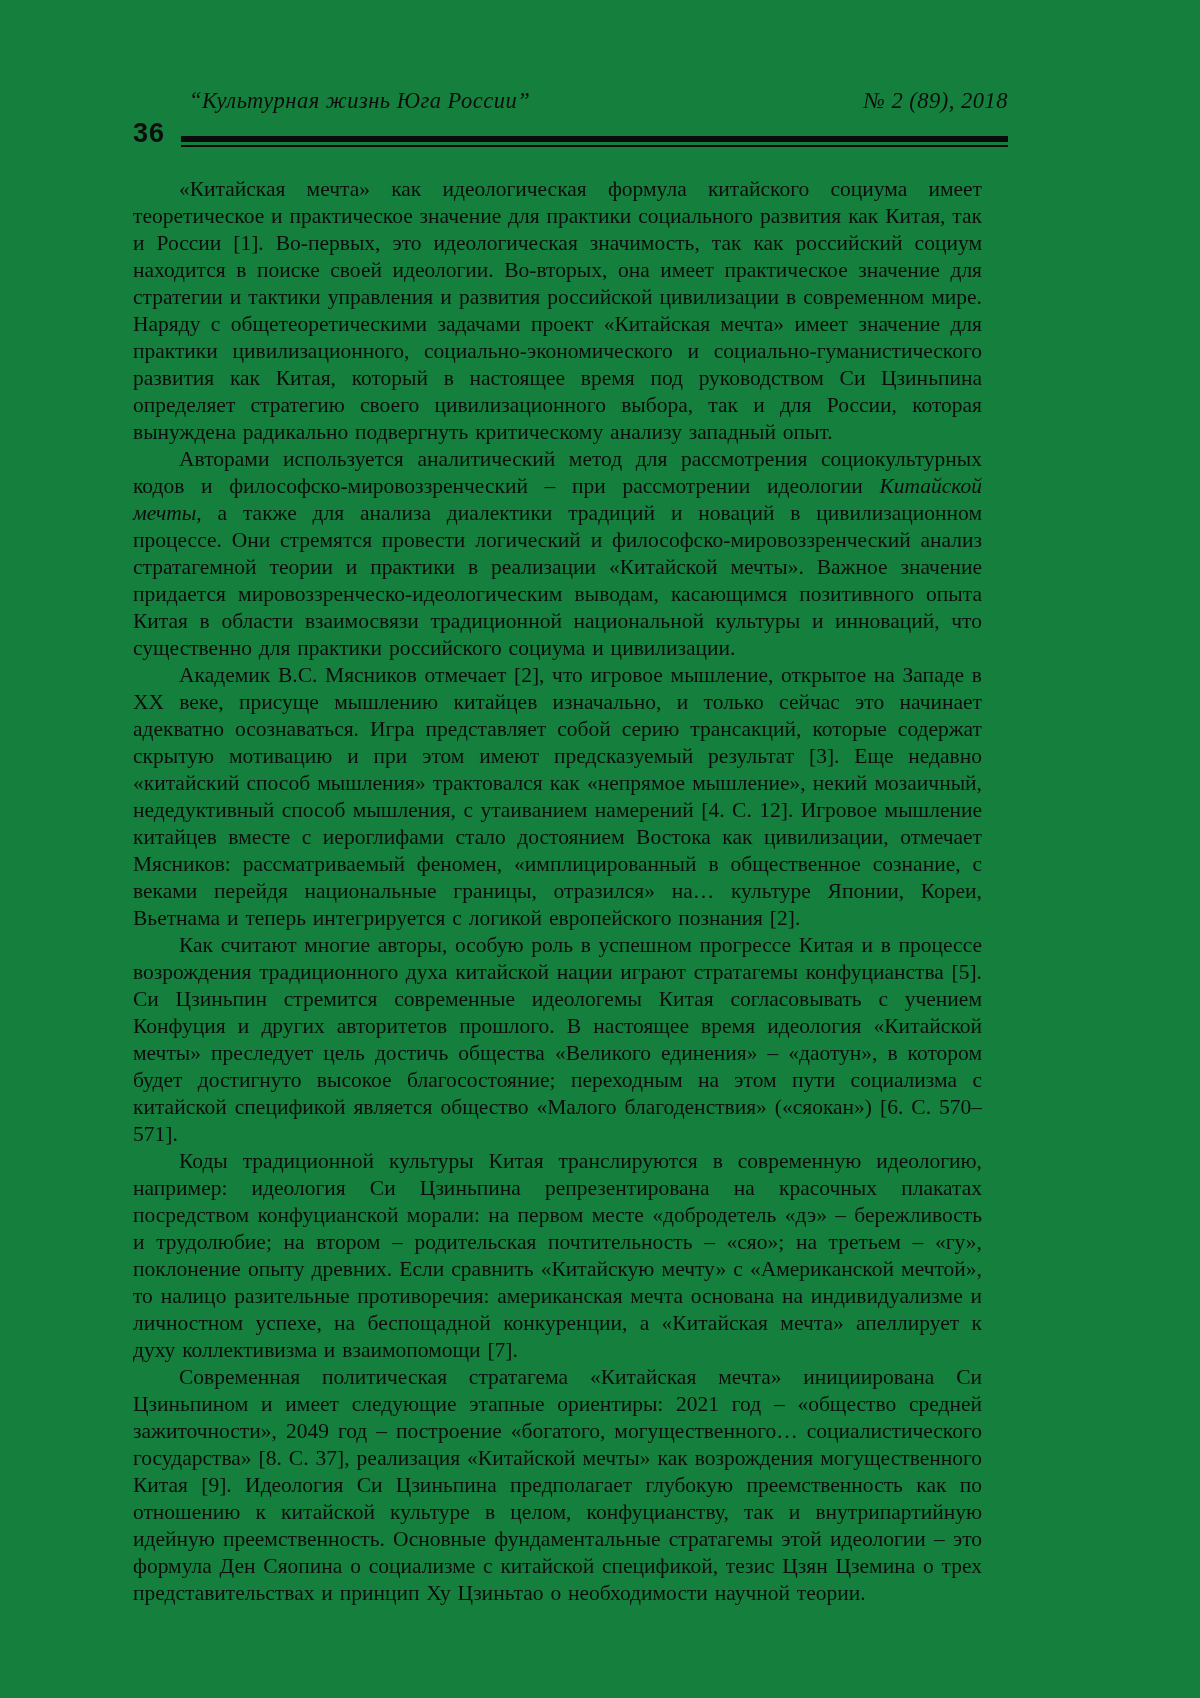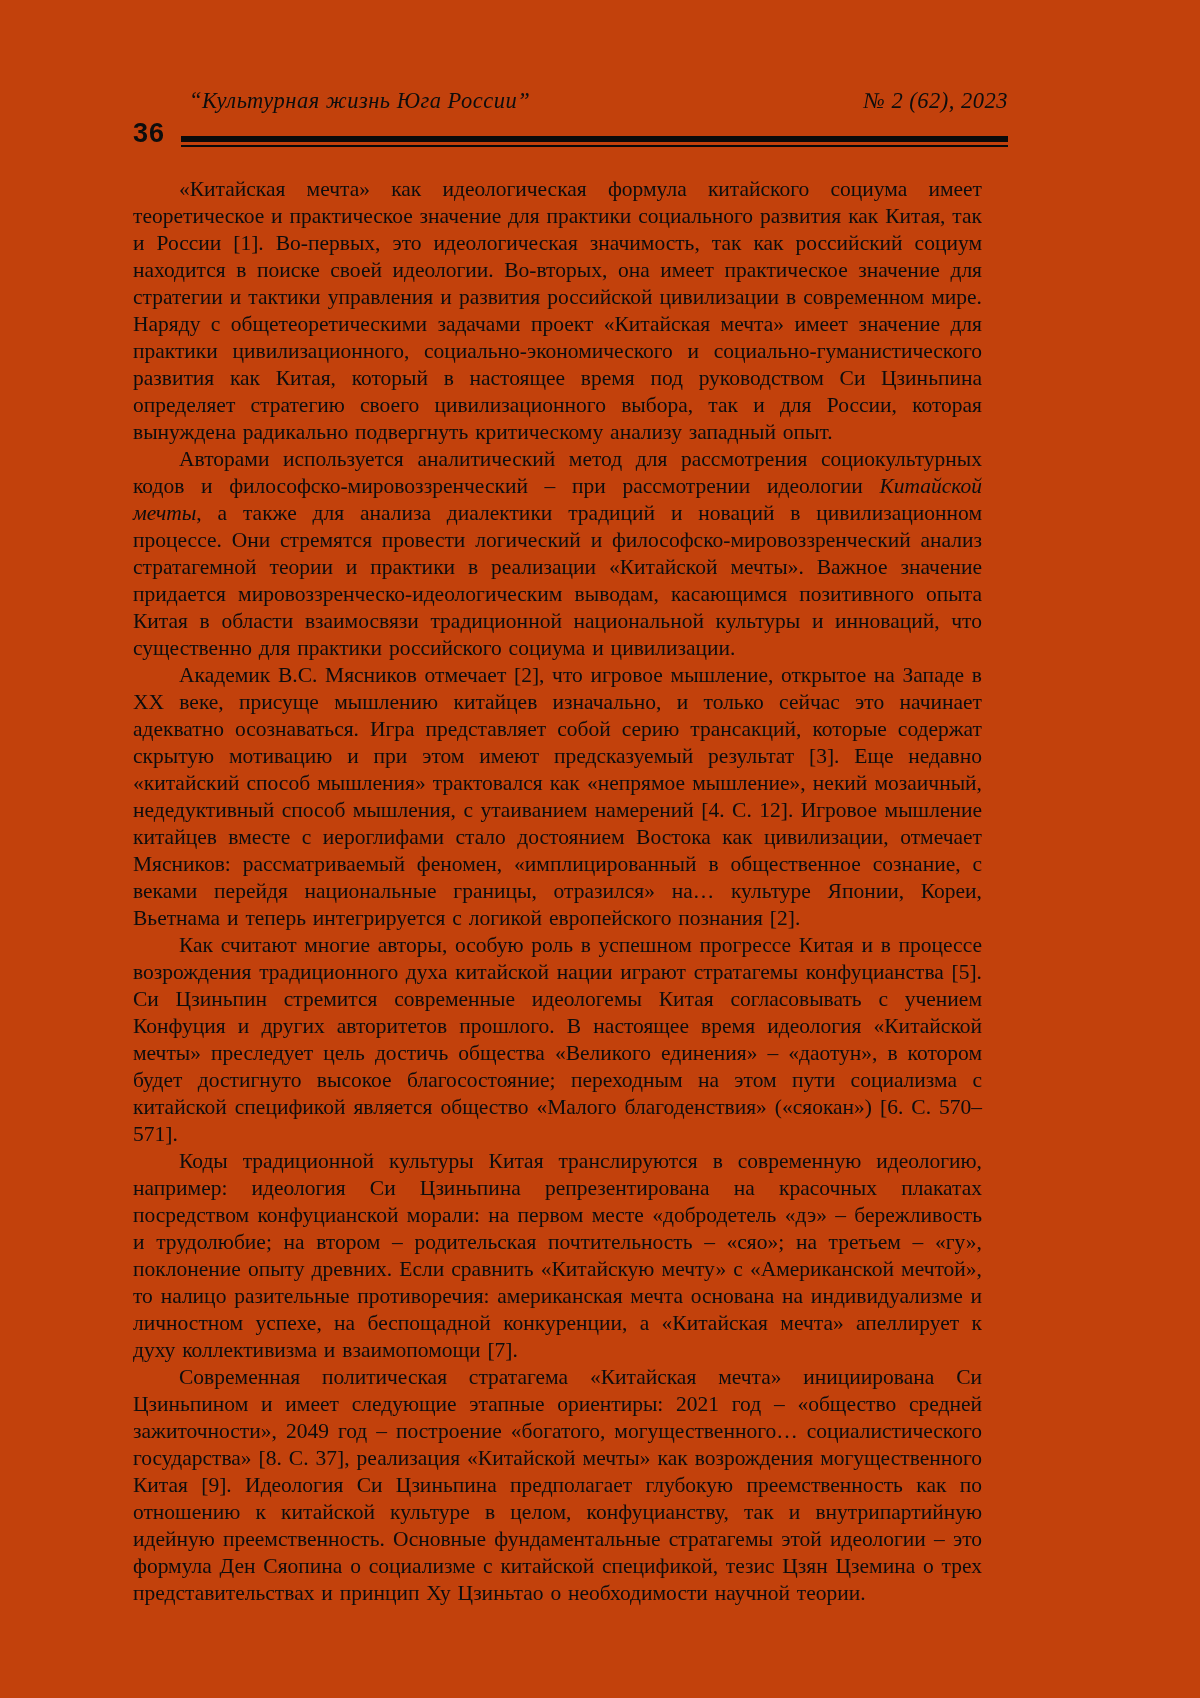--- a/index.html
+++ b/index.html
@@ -4,21 +4,21 @@
 <style>
   html, body {
     margin: 0;
     padding: 0;
     background: #ffffff;
   }
   .page {
     position: relative;
     width: 1200px;
     height: 1698px;
-    background: #c2410c;
+    background: #15803d;
     overflow: hidden;
     font-family: "Liberation Serif", "DejaVu Serif", serif;
     color: #0d0d0d;
   }
   
   .runhead {
     position: absolute;
     left: 133px;
     width: 875px;
     top: 88px;
@@ -75,21 +75,21 @@
   }
 </style>
 </head>
 <body>
 
 <div class="page">
 
   <div class="runhead">
     <div class="runhead-textrow">
       <span>“Культурная жизнь Юга России”</span>
-      <span>№ 2 (62), 2023</span>
+      <span>№ 2 (89), 2018</span>
     </div>
     <div class="runhead-rulerow">
       <span class="pageno">36</span>
       <div class="rules">
         <div class="rule-thick"></div>
         <div class="rule-thin"></div>
       </div>
     </div>
   </div>
 

